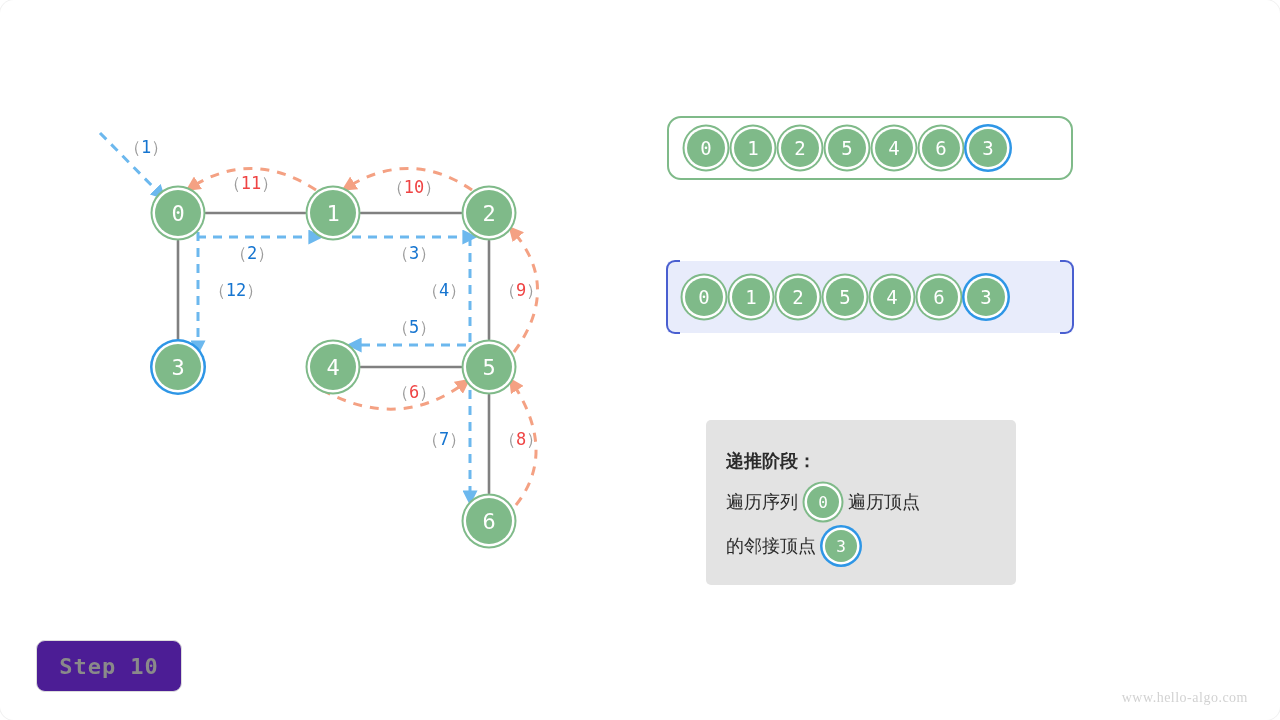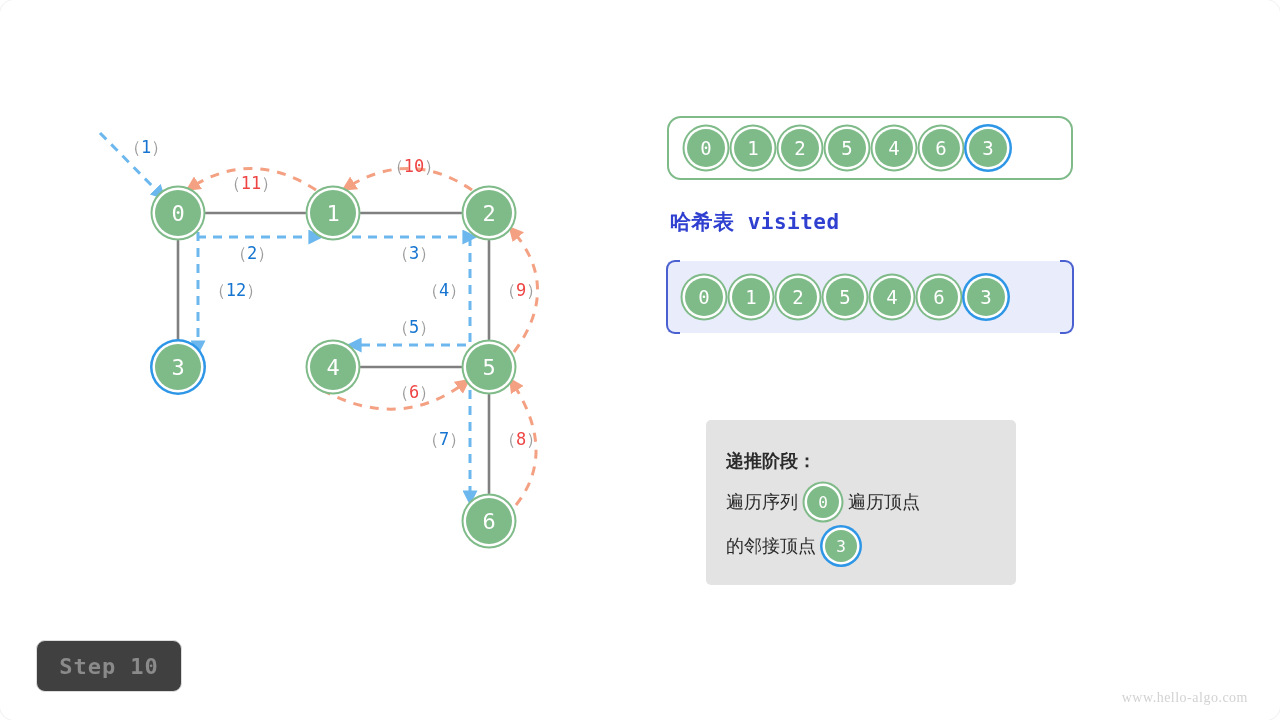--- a/index.html
+++ b/index.html
@@ -115,21 +115,21 @@
   }
   .info-line .node { width: 32px; height: 32px; font-size: 16px; margin: 0 9px; }
 
   
   #step-badge {
     position: absolute;
     left: 36px; top: 640px;
     width: 146px; height: 52px;
     border: 1.5px solid #dcdcdc;
     border-radius: 9px;
-    background: #404040;
+    background: #4c1d95;
     display: flex; align-items: center; justify-content: center;
     font-family: "DejaVu Sans Mono", "Liberation Mono", monospace;
     font-weight: bold;
     font-size: 22px;
     color: #8a8a8a;
     letter-spacing: 1px;
     box-sizing: border-box;
   }
   #watermark {
     position: absolute;
@@ -248,21 +248,21 @@
 
     <div class="elabel blue" style="left:146px;top:147px;">（<b>1</b>）</div>
     <div class="elabel blue" style="left:252px;top:253px;">（<b>2</b>）</div>
     <div class="elabel blue" style="left:414px;top:253px;">（<b>3</b>）</div>
     <div class="elabel blue" style="left:444px;top:290px;">（<b>4</b>）</div>
     <div class="elabel blue" style="left:414px;top:327px;">（<b>5</b>）</div>
     <div class="elabel red" style="left:414px;top:392px;">（<b>6</b>）</div>
     <div class="elabel blue" style="left:444px;top:439px;">（<b>7</b>）</div>
     <div class="elabel red" style="left:521px;top:439px;">（<b>8</b>）</div>
     <div class="elabel red" style="left:521px;top:290px;">（<b>9</b>）</div>
-    <div class="elabel red" style="left:414px;top:166px;">（<b>10</b>）</div>
+    <div class="elabel red" style="left:414px;top:187px;">（<b>10</b>）</div>
     <div class="elabel red" style="left:251px;top:183px;">（<b>11</b>）</div>
     <div class="elabel blue" style="left:236px;top:290px;">（<b>12</b>）</div>
   </div>
 
 
   <div id="res-box">
     <div class="cell-row">
       <div class="node">
           <span>0</span>
         </div>
@@ -280,21 +280,20 @@
         </div>
       <div class="node">
           <span>6</span>
         </div>
       <div class="node hl">
           <span>3</span>
         </div>
     </div>
   </div>
 
-  <div class="panel-title" id="visited-title">哈希表 visited</div>
 
   <div id="visited-box">
     <div class="cell-row">
       <div class="node">
           <span>0</span>
         </div>
       <div class="node">
           <span>1</span>
         </div>
       <div class="node">

